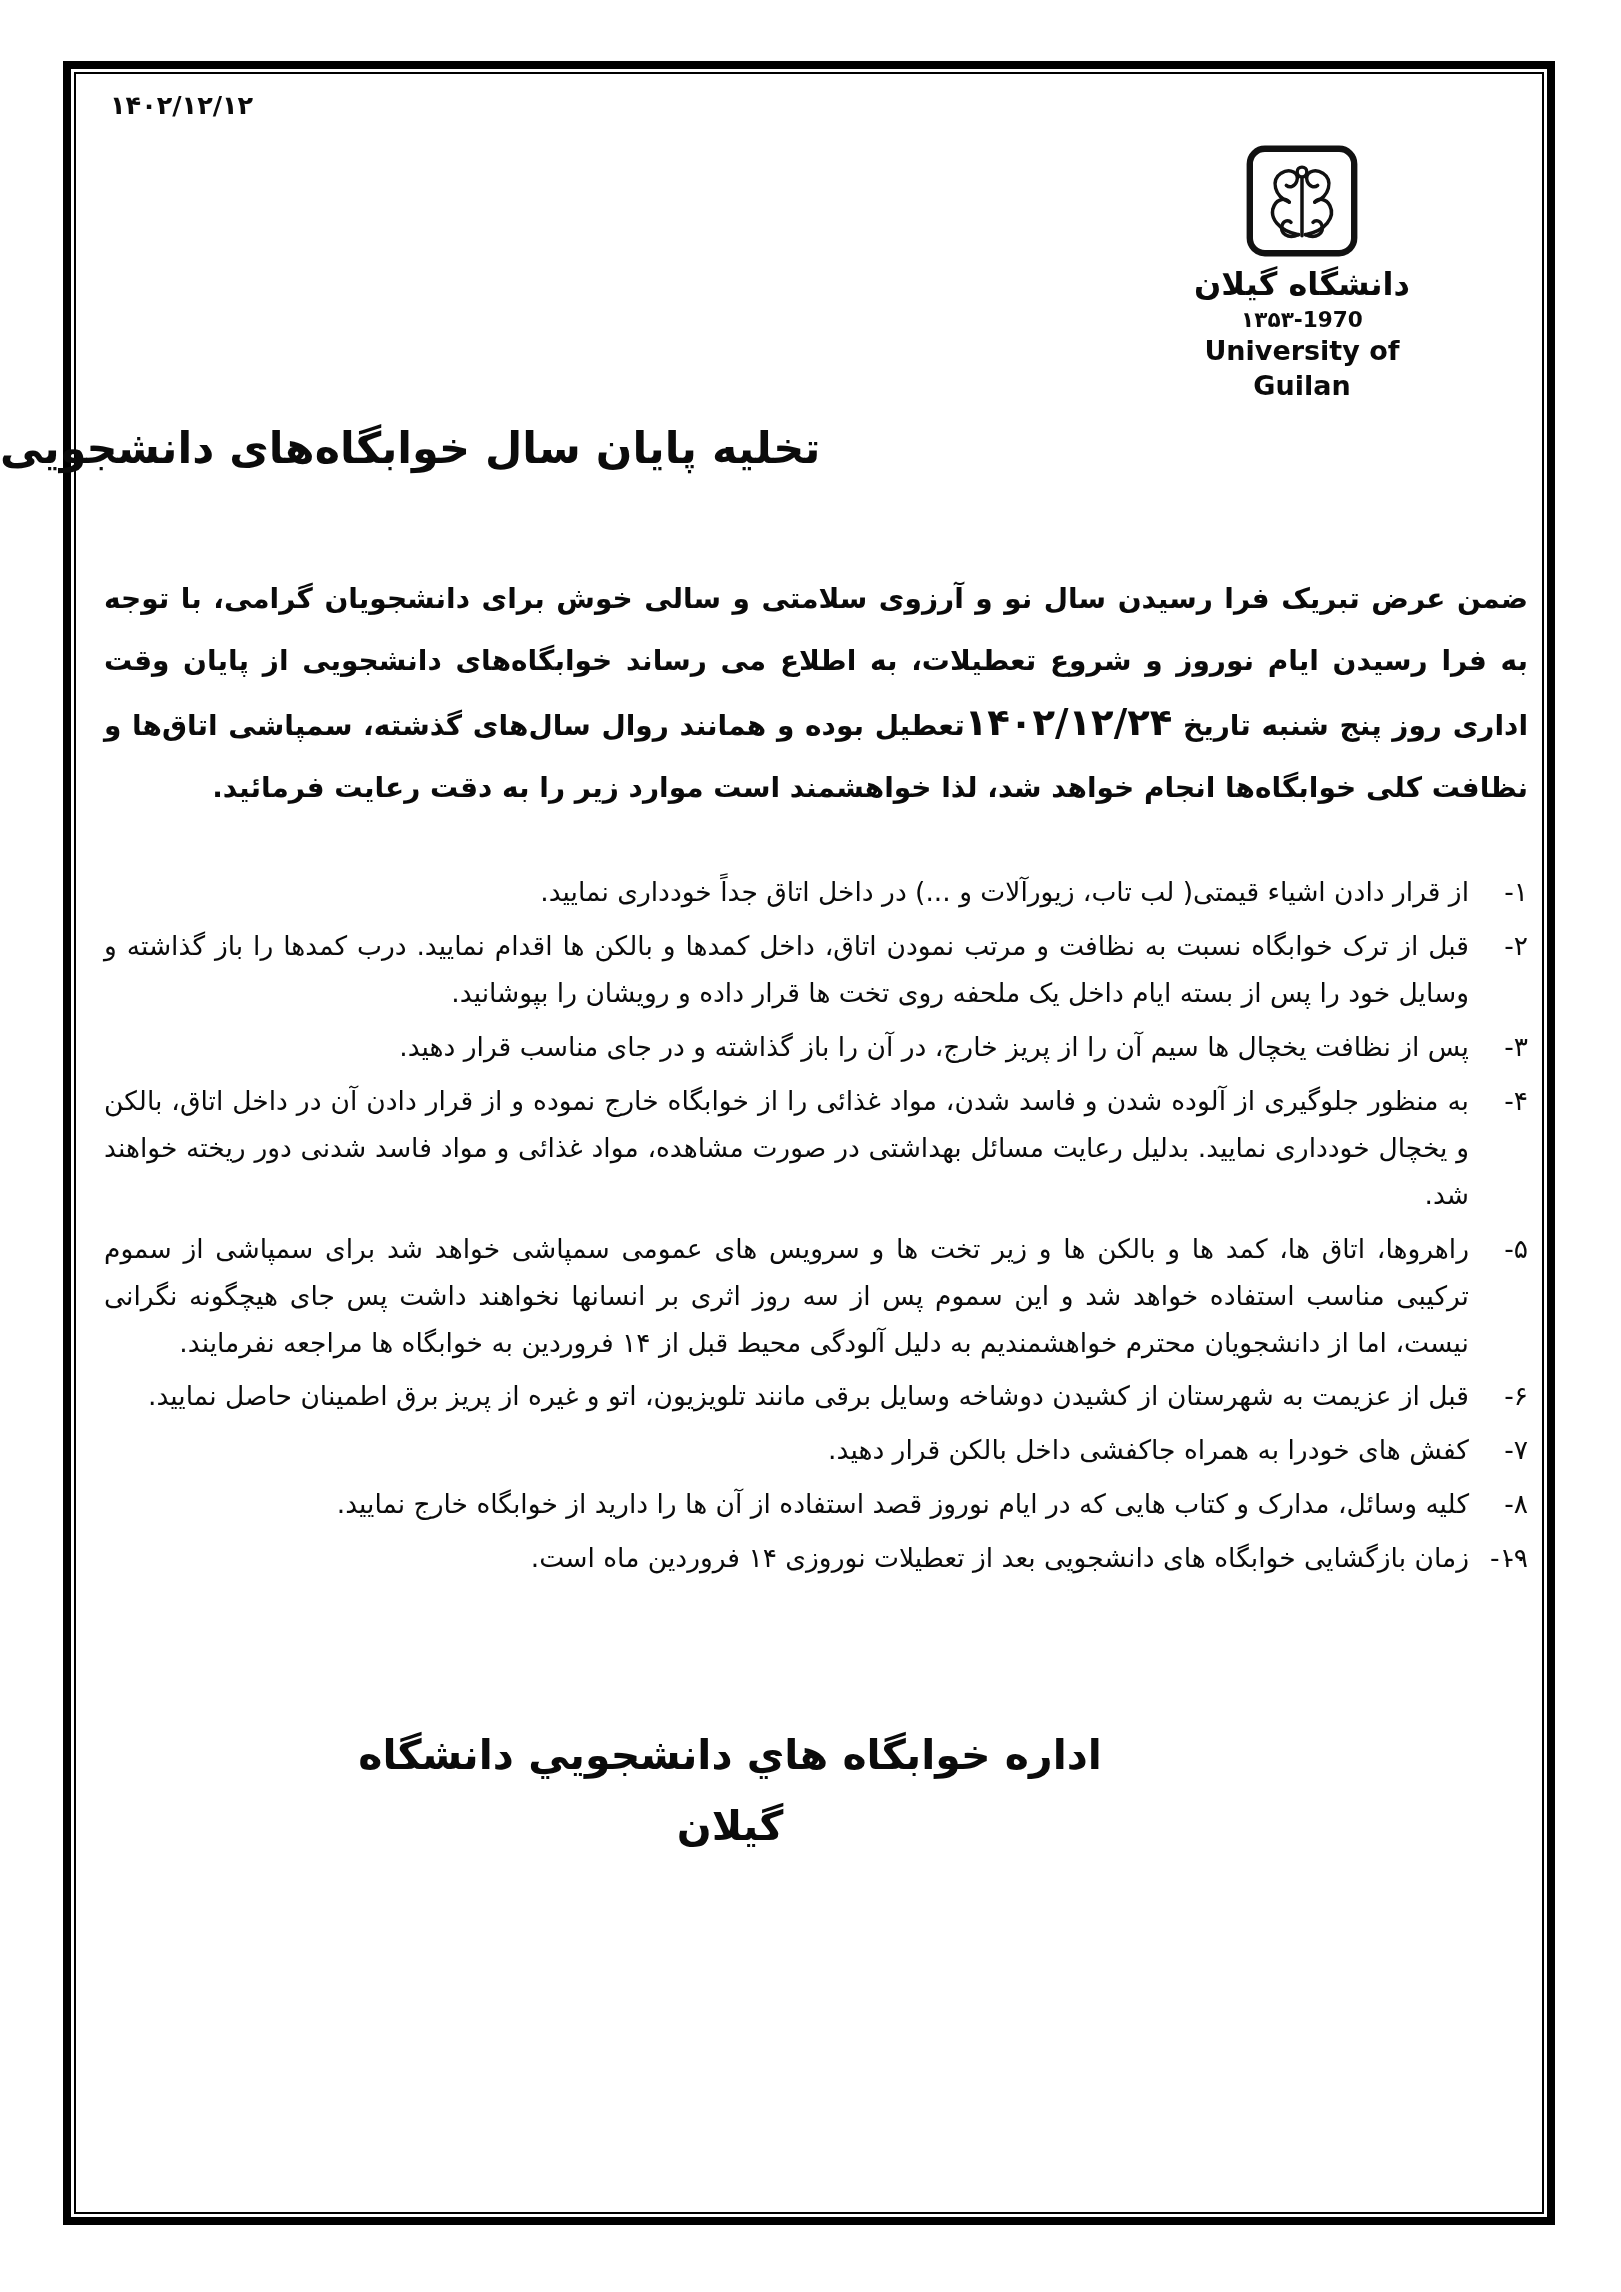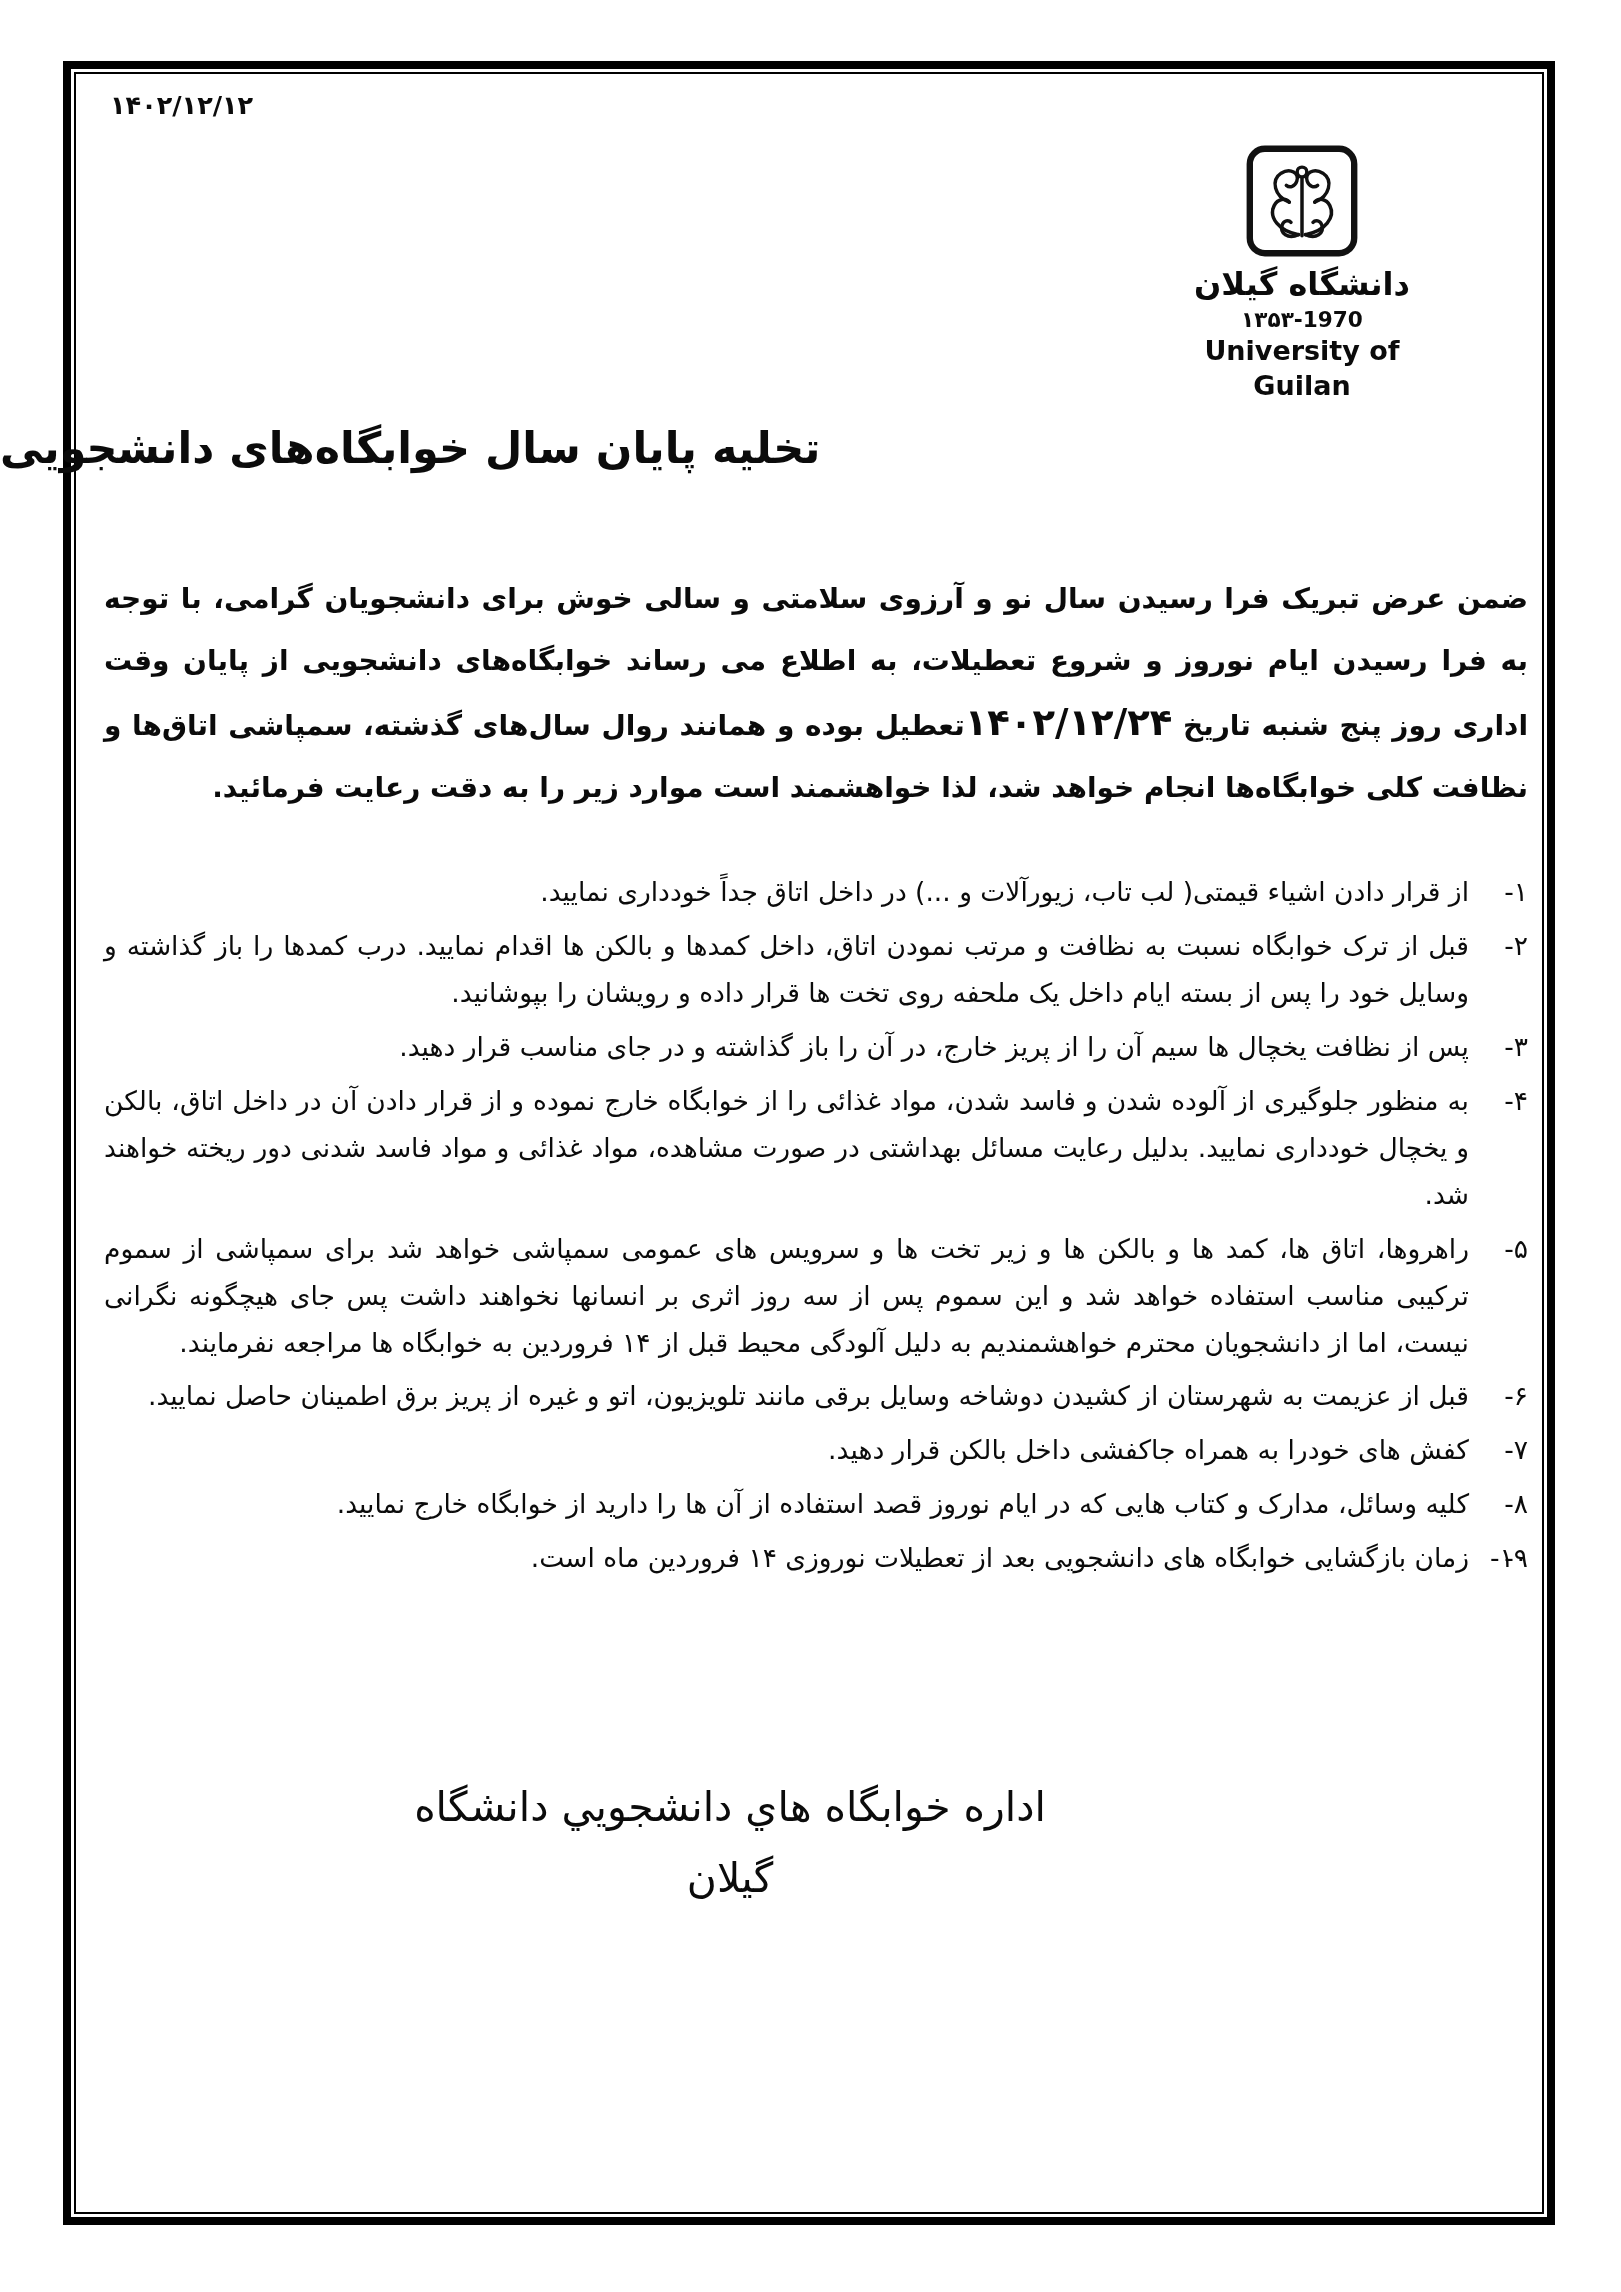--- a/index.html
+++ b/index.html
@@ -111,27 +111,27 @@
   }
   .rule-item .rule-num {
     position: absolute;
     right: 0; top: 0;
     white-space: nowrap;
   }
 
   
   .footer-sign {
     position: absolute;
-    top: 1772px;
+    top: 1720px;
     left: 186px;
     width: 1088px;
     direction: rtl;
     text-align: center;
     font-size: 41px;
-    font-weight: normal;
+    font-weight: bold;
     letter-spacing: 13.7px;
     line-height: 71px;
   }
 </style>
 </head>
 <body>
 
 <div class="frame-outer">
   <div class="frame-inner"></div>
 </div>

